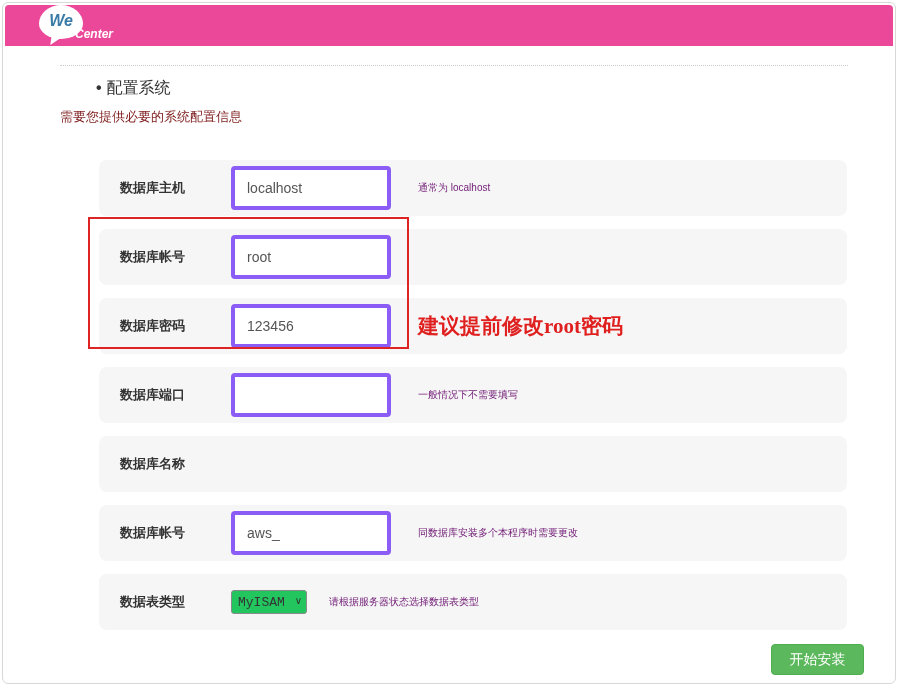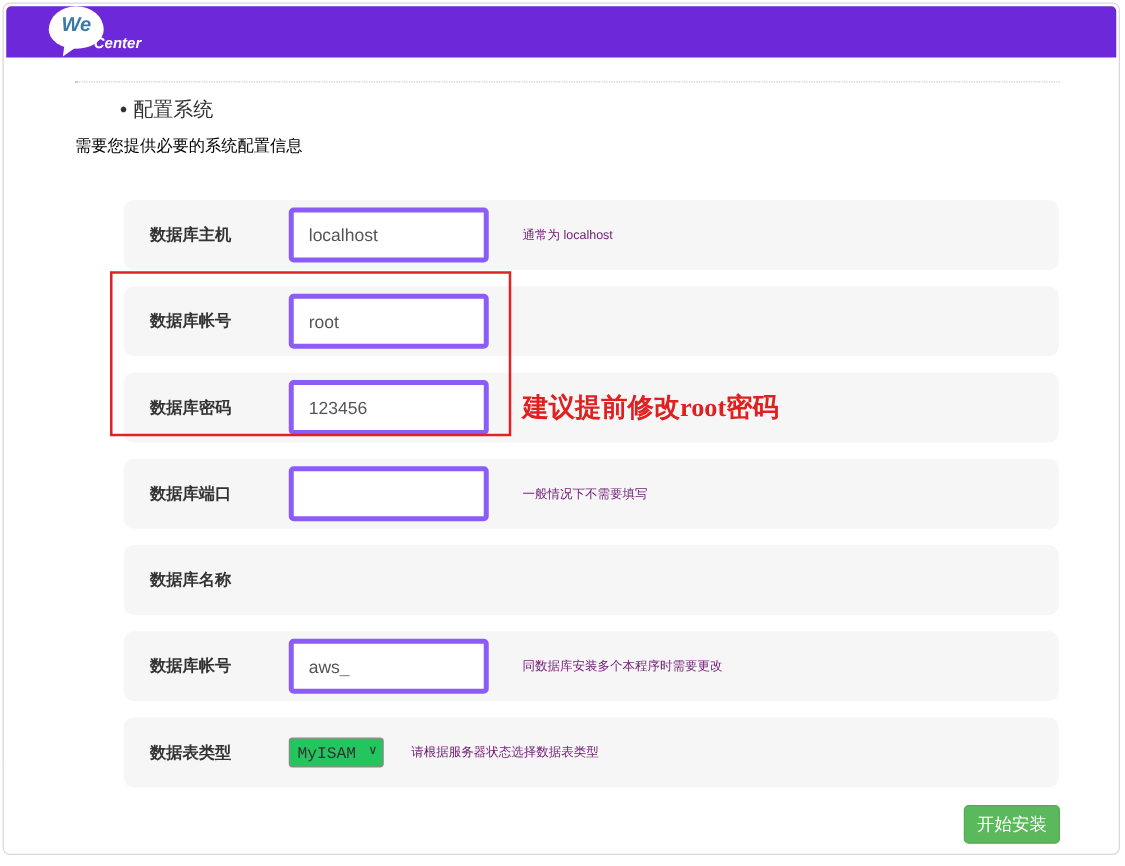--- a/index.html
+++ b/index.html
@@ -18,21 +18,21 @@
     border: 1px solid #d8d8d8;
     border-radius: 6px;
     background: #fff;
   }
 
   
   .header {
     position: absolute;
     left: 2px; top: 2px;
     width: 888px; height: 41px;
-    background: #6d28d9;
+    background: #ec4899;
     border-radius: 4px 4px 0 0;
   }
   .logo { position: absolute; left: 30px; top: 0; width: 110px; height: 41px; }
   .logo-bubble {
     position: absolute; left: 4px; top: 0;
     width: 44px; height: 34px;
     background: #fff;
     border-radius: 50% 50% 50% 50% / 55% 55% 45% 45%;
   }
   .logo-tail {
@@ -59,21 +59,21 @@
     border-top: 1px dotted #cccccc;
   }
 
   .page-title {
     position: absolute; left: 57px; top: 75px;
     font-size: 16px; color: #333; margin-left: 36px;
   }
   .page-title .bullet { font-weight: bold; margin-right: 5px; }
   .page-subtitle {
     position: absolute; left: 57px; top: 105px;
-    font-size: 13px; color: #000000;
+    font-size: 13px; color: #7f1d1d;
   }
 
   
   .row {
     position: absolute; left: 96px;
     width: 748px; height: 56px;
     background: #f6f6f6;
     border-radius: 8px;
     display: flex; align-items: center;
     padding-left: 21px;
@@ -125,21 +125,21 @@
   
   .red-box {
     position: absolute; left: 88px; top: 217px;
     width: 321px; height: 132px;
     border: 2px solid #dd2323;
     pointer-events: none;
   }
 
   .submit-btn {
     position: absolute; left: 768px; top: 641px;
-    width: 77px; height: 31px;
+    width: 93px; height: 31px;
     background: #5cb85c;
     border: 1px solid #4cae4c;
     border-radius: 4px;
     color: #fff; font-size: 14px;
     font-family: "Liberation Sans", "DejaVu Sans", sans-serif;
     cursor: pointer;
   }
 </style>
 </head>
 <body>

